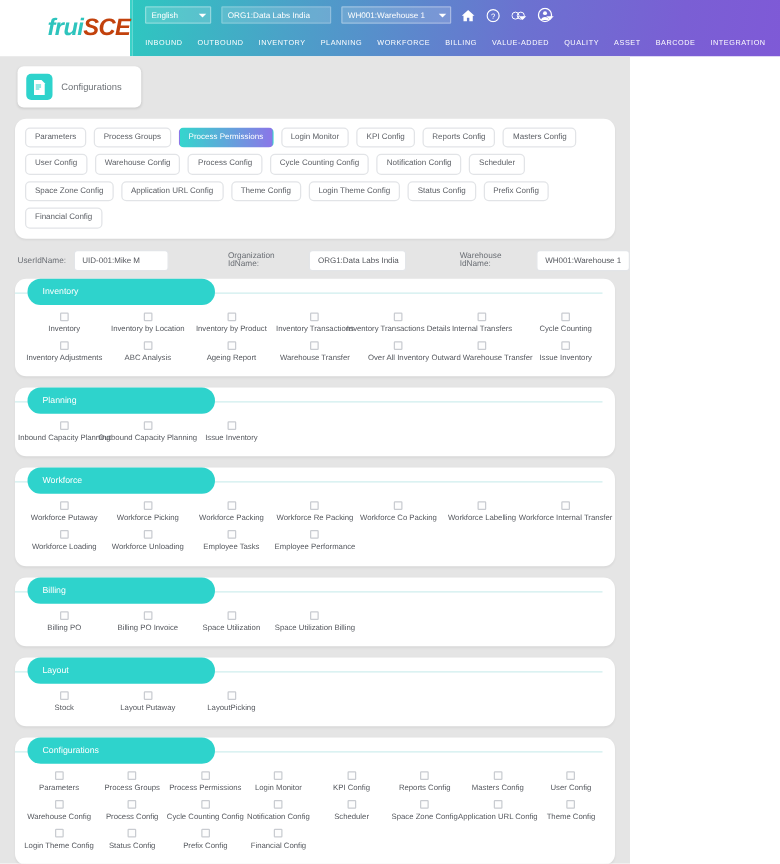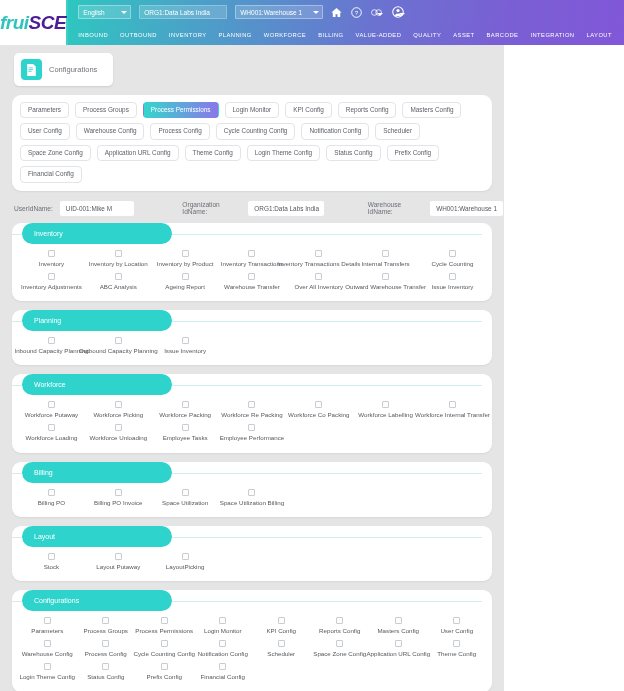--- a/index.html
+++ b/index.html
@@ -13,22 +13,22 @@
   .page { position: relative; width: 624px; height: 691px; background: #ffffff; }
 
   
   .header { position: relative; display: flex; height: 45px; width: 624px; }
   .logo-zone {
     width: 107px; height: 45px; background: #ffffff;
     display: flex; align-items: center; justify-content: center;
     border-right: 2px solid #3ad2c8;
   }
   .logo { font-size: 19px; font-style: italic; font-weight: bold; letter-spacing: -0.5px; }
-  .logo .a { color: #2ec4bd; }
-  .logo .b { color: #4c1d95; }
+  .logo .a { color: #2ec4bd; padding-left: 38px; }
+  .logo .b { color: #c2410c; }
 
   .header-right {
     flex: 1; position: relative;
     background: linear-gradient(100deg,#2ec7c0 0%, #4aa2c8 22%, #6b72d0 55%, #7a5fd4 78%, #8157d8 100%);
   }
   .topbar {
     height: 24px; display: flex; align-items: center; padding-left: 10px; gap: 8px;
   }
   .app-title { color: #ffffff; font-size: 12.5px; letter-spacing: .2px; margin-right: auto; }
   .sel {

